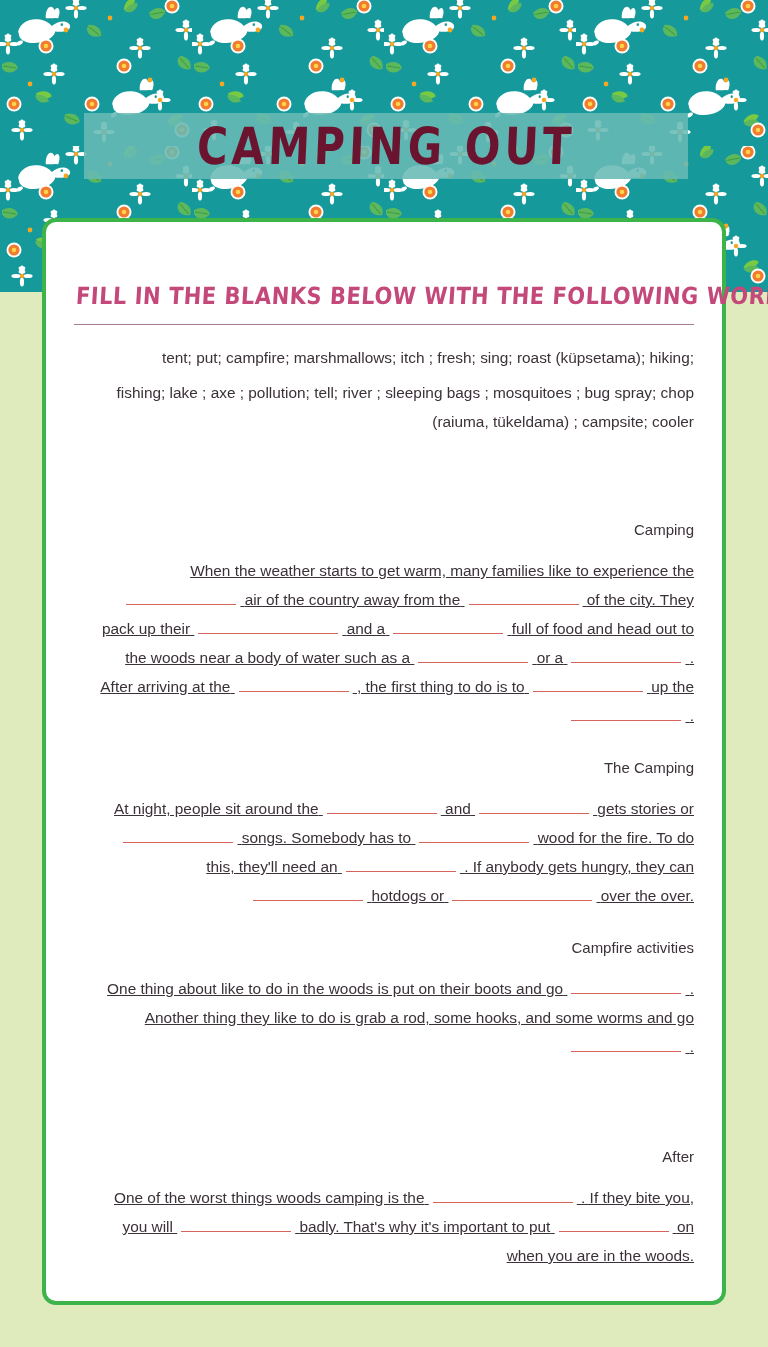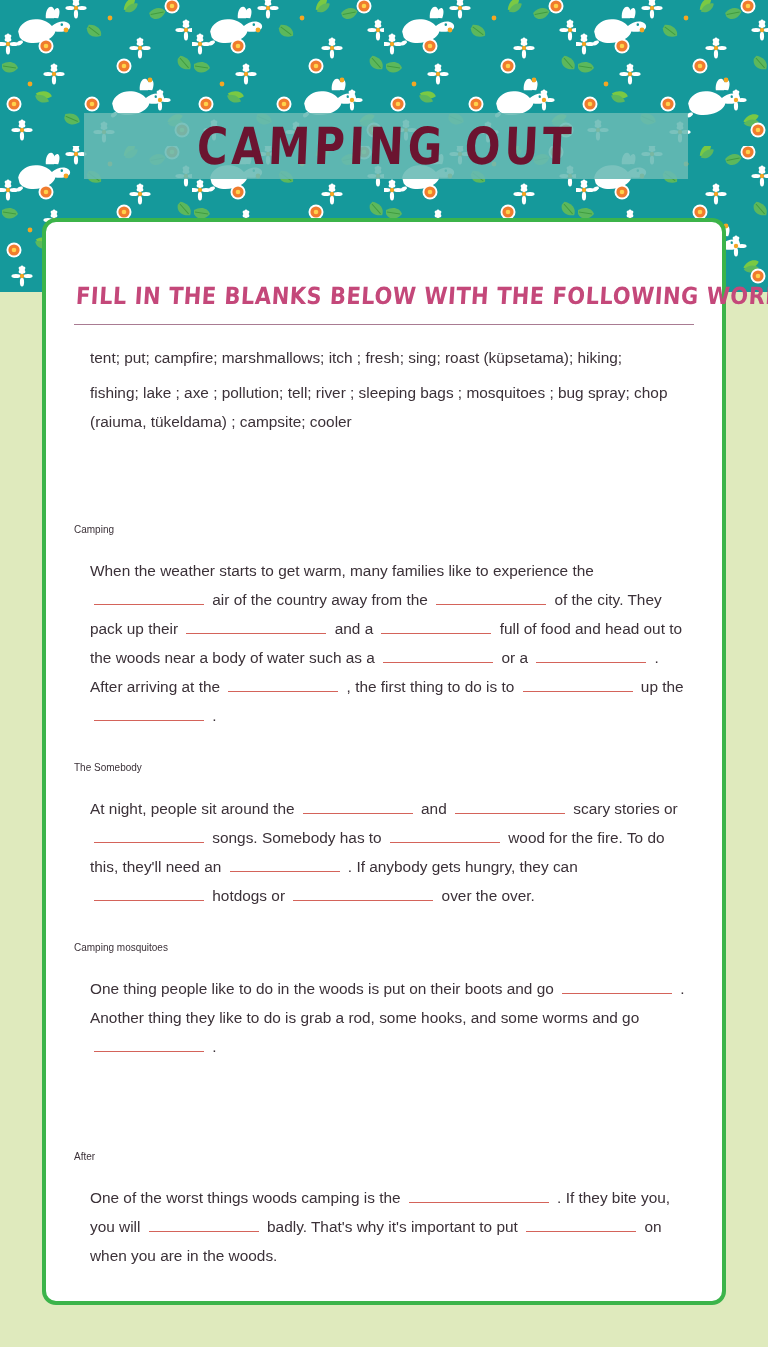--- a/index.html
+++ b/index.html
@@ -74,31 +74,33 @@
     border-top: 1px solid #a97b92;
     margin: 0 0 18px 0;
   }
 
   
   .wordbank, .para {
     font-size: 15.4px;
     line-height: 29px;
     color: #3b3138;
     margin: 0 0 12px 16px;
+    text-align: right;
   }
   .wordbank { margin-bottom: 6px; }
   .wordbank.second { margin-bottom: 30px; }
 
   .section-heading {
-    font-size: 10px;
+    font-size: 15px;
     line-height: 24px;
     color: #3b3138;
     margin: 26px 0 14px 0;
-  }
-  .para { margin-bottom: 0; }
+    text-align: right;
+  }
+  .para { margin-bottom: 0; text-decoration: underline; }
 
   .spacer-lg { height: 58px; }
   .spacer-md { height: 26px; }
 
   
   .blank {
     display: inline-block;
     border-bottom: 1.6px solid #d4635a;
     vertical-align: baseline;
     margin: 0 4px;
@@ -213,42 +215,42 @@
     <span class="blank w-md"></span>
     <span>. After arriving at the</span>
     <span class="blank w-md"></span>
     <span>, the first thing to do is to</span>
     <span class="blank w-md"></span>
     <span>up the</span>
     <span class="blank w-md"></span>
     <span>.</span>
   </p>
 
-  <div class="section-heading">The Somebody</div>
+  <div class="section-heading">The Camping</div>
   <p class="para">
     <span>At night, people sit around the</span>
     <span class="blank w-md"></span>
     <span>and</span>
     <span class="blank w-md"></span>
-    <span>scary stories or</span>
+    <span>gets stories or</span>
     <span class="blank w-md"></span>
     <span>songs. Somebody has to</span>
     <span class="blank w-md"></span>
     <span>wood for the fire. To do this, they'll need an</span>
     <span class="blank w-md"></span>
     <span>. If anybody gets hungry, they can</span>
     <span class="blank w-md"></span>
     <span>hotdogs or</span>
     <span class="blank w-lg"></span>
     <span>over the over.</span>
   </p>
 
-  <div class="section-heading">Camping mosquitoes</div>
-  <p class="para">
-    <span>One thing people like to do in the woods is put on their boots and go</span>
+  <div class="section-heading">Campfire activities</div>
+  <p class="para">
+    <span>One thing about like to do in the woods is put on their boots and go</span>
     <span class="blank w-md"></span>
     <span>. Another thing they like to do is grab a rod, some hooks, and some worms and go</span>
     <span class="blank w-md"></span>
     <span>.</span>
   </p>
 
   <div class="spacer-lg"></div>
 
   <div class="section-heading">After</div>
   <p class="para">

